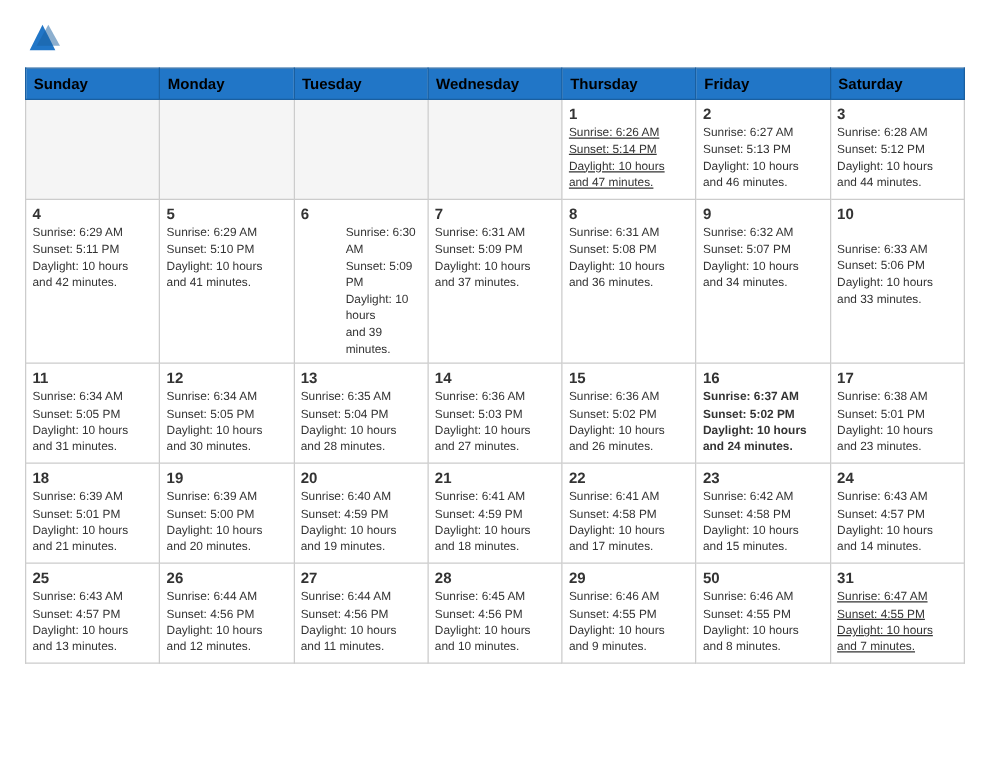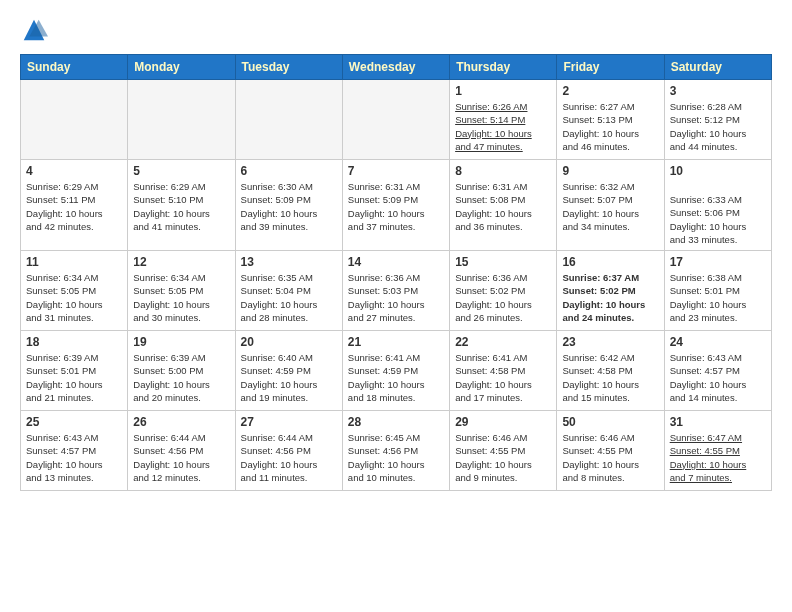--- a/index.html
+++ b/index.html
@@ -52,21 +52,21 @@
       font-size: 14px;
       color: #333;
     }
     .calendar {
       width: 100%;
       border-collapse: collapse;
       border: 1px solid #bbb;
     }
     .calendar th {
       background: #2176c7;
-      color: #fef9c3;
+      color: #000000;
       font-size: 12px;
       font-weight: bold;
       text-align: left;
       padding: 5px 6px;
       border: 1px solid #1a5fa0;
     }
     .calendar td {
       width: calc(100% / 7);
       vertical-align: top;
       padding: 4px 5px;
@@ -165,21 +165,21 @@
           </td>
           <td>
             <span class="day-number">5</span>
             <div class="day-info" style="white-space: pre-line;">Sunrise: 6:29 AM
 Sunset: 5:10 PM
 Daylight: 10 hours
 and 41 minutes.</div>
           </td>
           <td>
             <span class="day-number">6</span>
-            <div class="day-info" style="white-space: pre-line;">Sunrise: 6:30 AM
+            <div class="day-info" style="white-space: pre-line; margin-left: 36px;">Sunrise: 6:30 AM
 Sunset: 5:09 PM
 Daylight: 10 hours
 and 39 minutes.</div>
           </td>
           <td>
             <span class="day-number">7</span>
             <div class="day-info" style="white-space: pre-line;">Sunrise: 6:31 AM
 Sunset: 5:09 PM
 Daylight: 10 hours
 and 37 minutes.</div>

